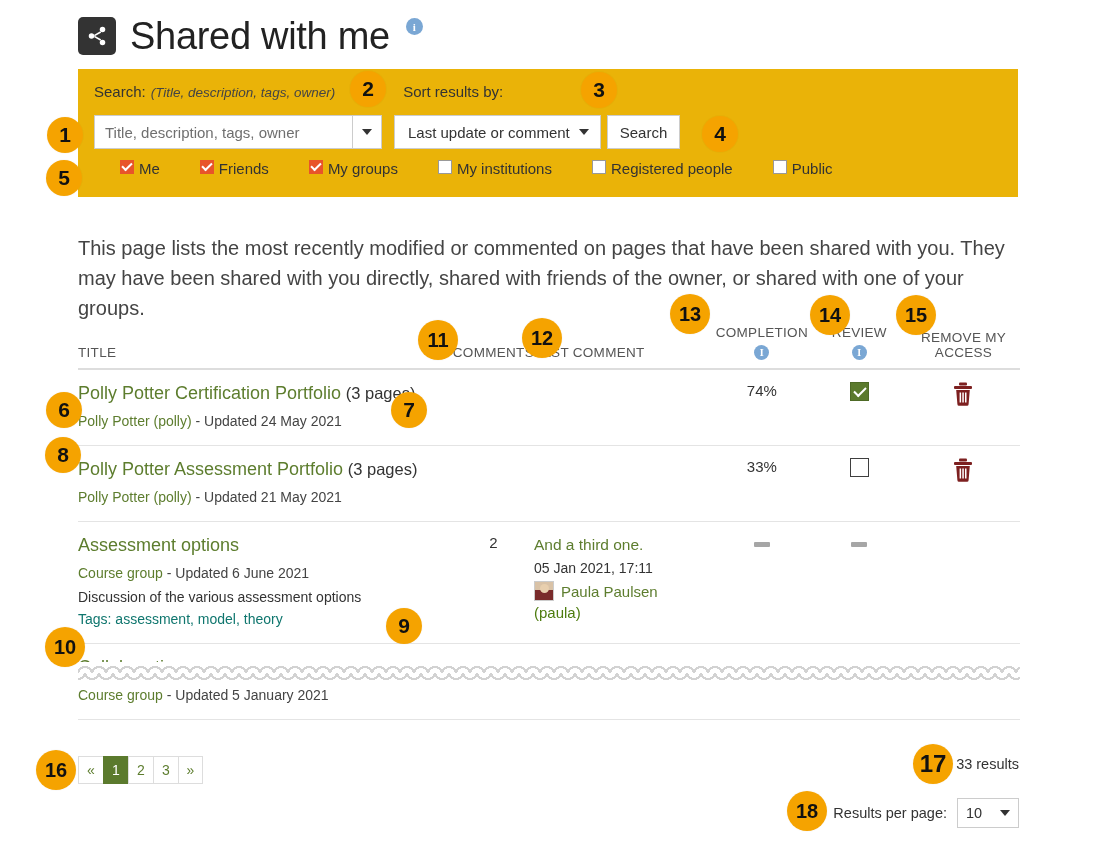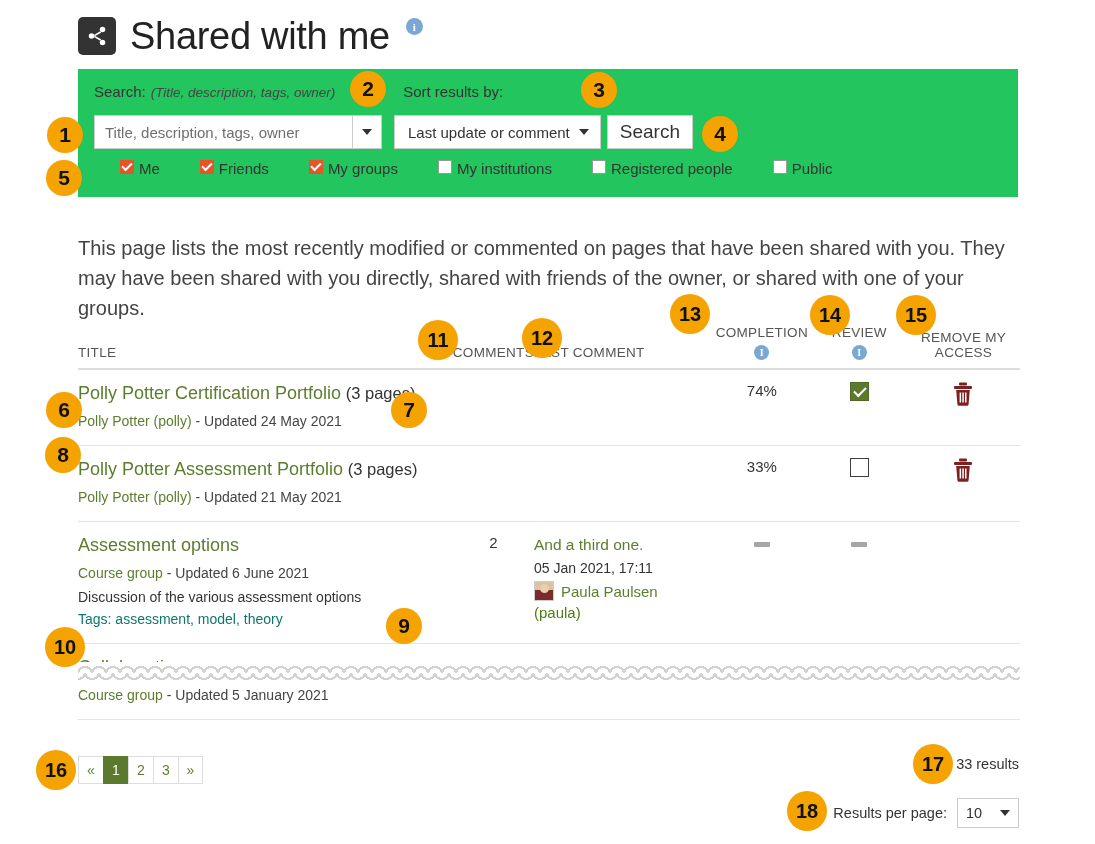--- a/index.html
+++ b/index.html
@@ -50,21 +50,21 @@
   }
   .info-dot.sm {
     width: 15px; height: 15px; font-size: 10px; margin: 0;
   }
 
   
   .search-panel {
     position: absolute;
     left: 78px; top: 69px;
     width: 940px; height: 128px;
-    background: #22c55e;
+    background: #eab308;
     padding: 14px 0 0 16px;
   }
   .search-labels {
     display: flex; align-items: baseline;
     font-size: 15px; color: #333;
     height: 24px;
   }
   .lbl-search { font-weight: normal; }
   .lbl-hint { font-style: italic; font-size: 13.5px; color: #444; margin-left: 5px; }
   .lbl-sort { margin-left: 68px; font-size: 15px; }
@@ -105,21 +105,21 @@
     font-size: 15px; color: #333;
     cursor: pointer;
   }
   .sort-select .caret { margin-left: 9px; }
   .search-btn {
     margin-left: 6px;
     height: 34px;
     border: 1px solid #cccccc;
     background: #fff;
     padding: 0 12px;
-    font-size: 19px; color: #333;
+    font-size: 15px; color: #333;
     display: flex; align-items: center;
     cursor: pointer;
     font-family: "Liberation Sans", sans-serif;
   }
 
   .filter-row {
     display: flex; align-items: center;
     margin-top: 11px;
     font-size: 15px; color: #333;
   }
@@ -497,16 +497,16 @@
       <div class="badge" style="left: 391px; top: 392px; width: 36px; height: 36px; font-size: 21px;">7</div>
       <div class="badge" style="left: 45px; top: 437px; width: 36px; height: 36px; font-size: 21px;">8</div>
       <div class="badge" style="left: 386px; top: 608px; width: 36px; height: 36px; font-size: 21px;">9</div>
       <div class="badge" style="left: 45px; top: 627px; width: 40px; height: 40px; font-size: 20px;">10</div>
       <div class="badge" style="left: 418px; top: 320px; width: 40px; height: 40px; font-size: 20px;">11</div>
       <div class="badge" style="left: 522px; top: 318px; width: 40px; height: 40px; font-size: 20px;">12</div>
       <div class="badge" style="left: 670px; top: 294px; width: 40px; height: 40px; font-size: 20px;">13</div>
       <div class="badge" style="left: 810px; top: 295px; width: 40px; height: 40px; font-size: 20px;">14</div>
       <div class="badge" style="left: 896px; top: 295px; width: 40px; height: 40px; font-size: 20px;">15</div>
       <div class="badge" style="left: 36px; top: 750px; width: 40px; height: 40px; font-size: 20px;">16</div>
-      <div class="badge" style="left: 913px; top: 744px; width: 40px; height: 40px; font-size: 20px; text-align: right;">17</div>
+      <div class="badge" style="left: 913px; top: 744px; width: 40px; height: 40px; font-size: 24px; text-align: right;">17</div>
       <div class="badge" style="left: 787px; top: 791px; width: 40px; height: 40px; font-size: 20px;">18</div>
     </div>
 </div>
 
 </body></html>

